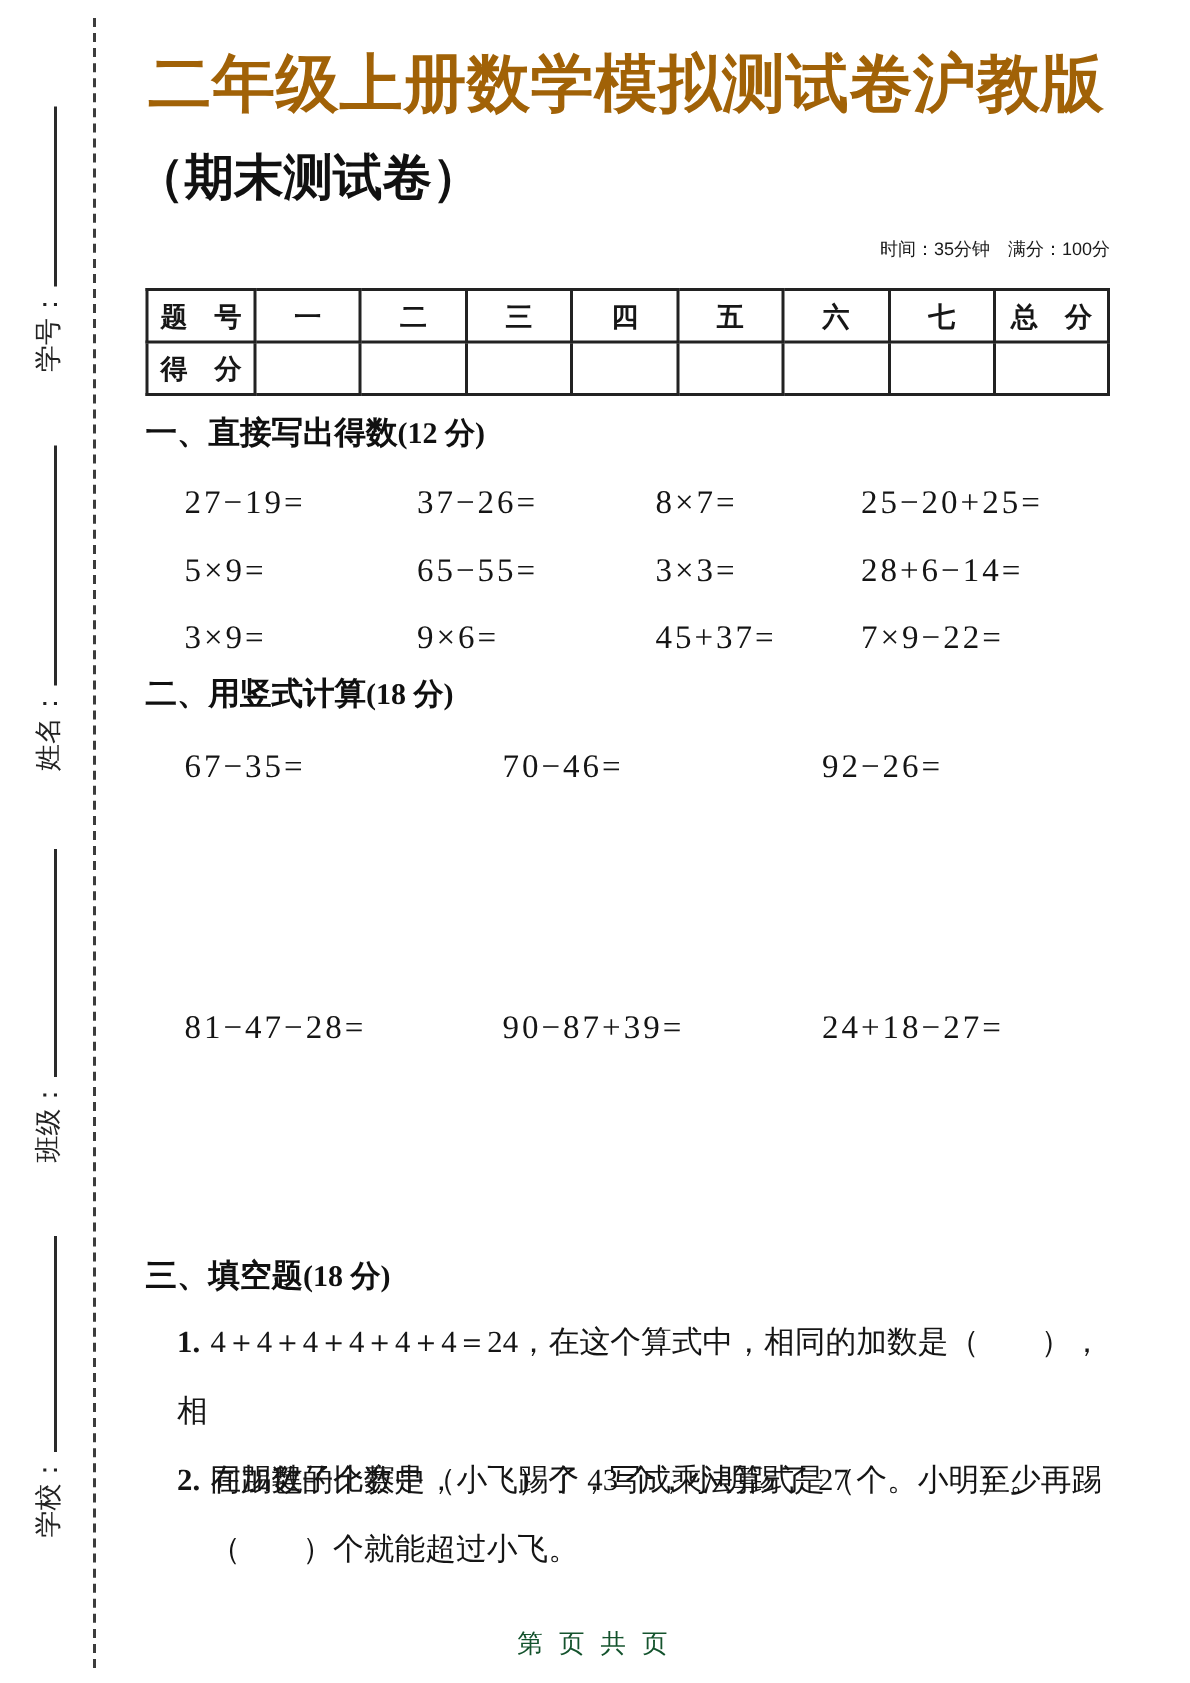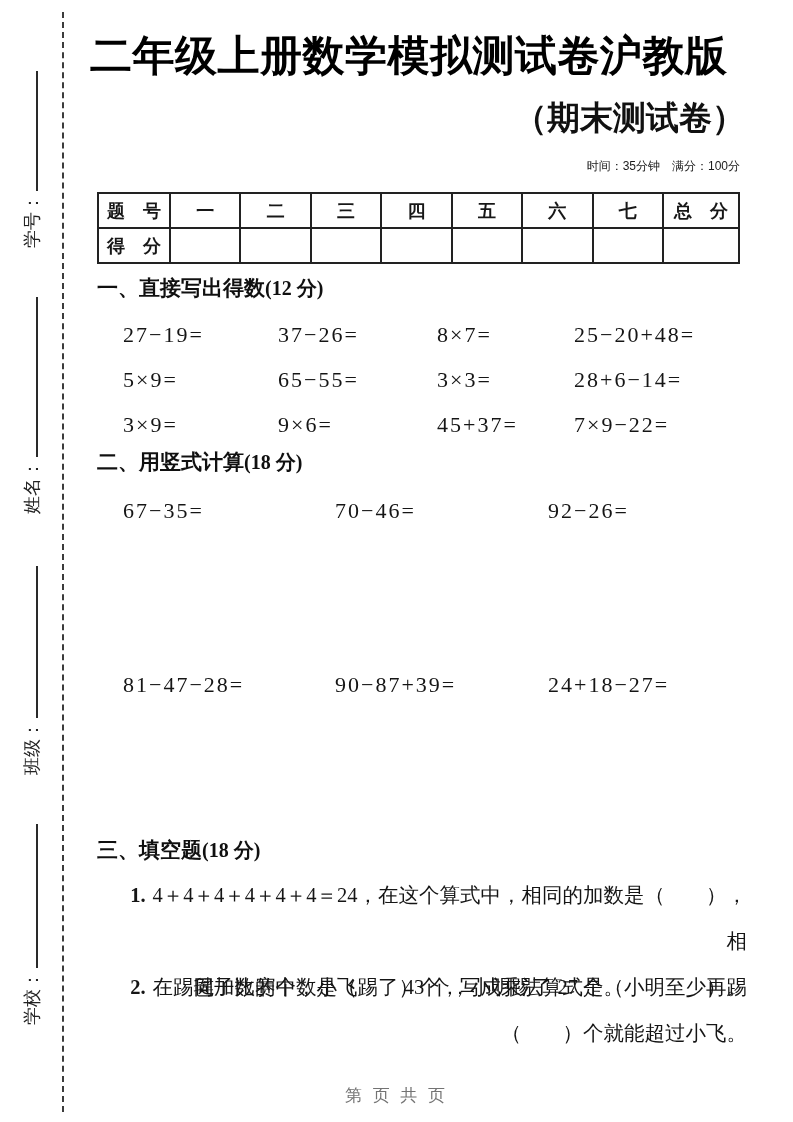--- a/index.html
+++ b/index.html
@@ -17,25 +17,25 @@
     position:absolute; left:16px; white-space:nowrap;
     transform:rotate(-90deg); transform-origin:0 0;
     font-size:18px; line-height:28px; height:28px; color:#222;
   }
   .side-blank {
     display:inline-block; border-bottom:2px solid #2a2a2a; height:20px;
     margin-left:3px;
   }
   
   .title {
-    position:absolute; left:90px; top:28px; width:655px; text-align:left;
-    font-size:42px; font-weight:bold; letter-spacing:0.5px; color:#000000;
+    position:absolute; left:90px; top:28px; width:655px; text-align:center;
+    font-size:42px; font-weight:bold; letter-spacing:0.5px; color:#a16207;
   }
   .subtitle {
-    position:absolute; left:90px; top:96px; width:655px; text-align:right;
+    position:absolute; left:90px; top:96px; width:655px; text-align:left;
     font-size:33px; font-weight:bold; color:#111;
   }
   .meta {
     position:absolute; left:97px; top:158px; width:643px; text-align:right;
     font-size:12px; font-weight:500; color:#1a1a1a;
   }
   
   .score-table {
     position:absolute; left:97px; top:192px; width:643px;
     border-collapse:collapse; table-layout:fixed;
@@ -51,28 +51,27 @@
   .s2b { top:662px; grid-template-columns:212px 213px 1fr; }
   .calc {
     font-family:"Liberation Serif", serif; font-size:22px; letter-spacing:2px;
     line-height:45px; height:45px; color:#151515;
   }
   
   .fill-item {
     position:absolute; left:118px; right:46px;
     font-family:"Liberation Serif", serif; font-size:20.5px; line-height:46px;
     color:#151515;
-    text-align:right;
   }
   .item-num { font-weight:bold; margin-right:7px; }
   .cont { padding-left:22px; }
   
   .footer {
     position:absolute; left:0; right:0; top:1084px; text-align:center;
-    font-size:17px; letter-spacing:3px; color:#737373;
+    font-size:17px; letter-spacing:3px; color:#14532d;
   }
 </style>
 </head>
 <body>
 
 <div class="page">
 
   <div class="dashed-rule"></div>
 
   <div class="side-field" style="top:248px">
@@ -124,21 +123,21 @@
   </tbody>
     </table>
 
   <div class="sec-header" style="top:274px">
     <span>一、直接写出得数</span><span class="score">(12 分)</span>
   </div>
   <div class="calc-row s1">
     <span class="calc">27−19=</span>
     <span class="calc">37−26=</span>
     <span class="calc">8×7=</span>
-    <span class="calc">25−20+48=</span>
+    <span class="calc">25−20+25=</span>
     <span class="calc">5×9=</span>
     <span class="calc">65−55=</span>
     <span class="calc">3×3=</span>
     <span class="calc">28+6−14=</span>
     <span class="calc">3×9=</span>
     <span class="calc">9×6=</span>
     <span class="calc">45+37=</span>
     <span class="calc">7×9−22=</span>
   </div>
 

